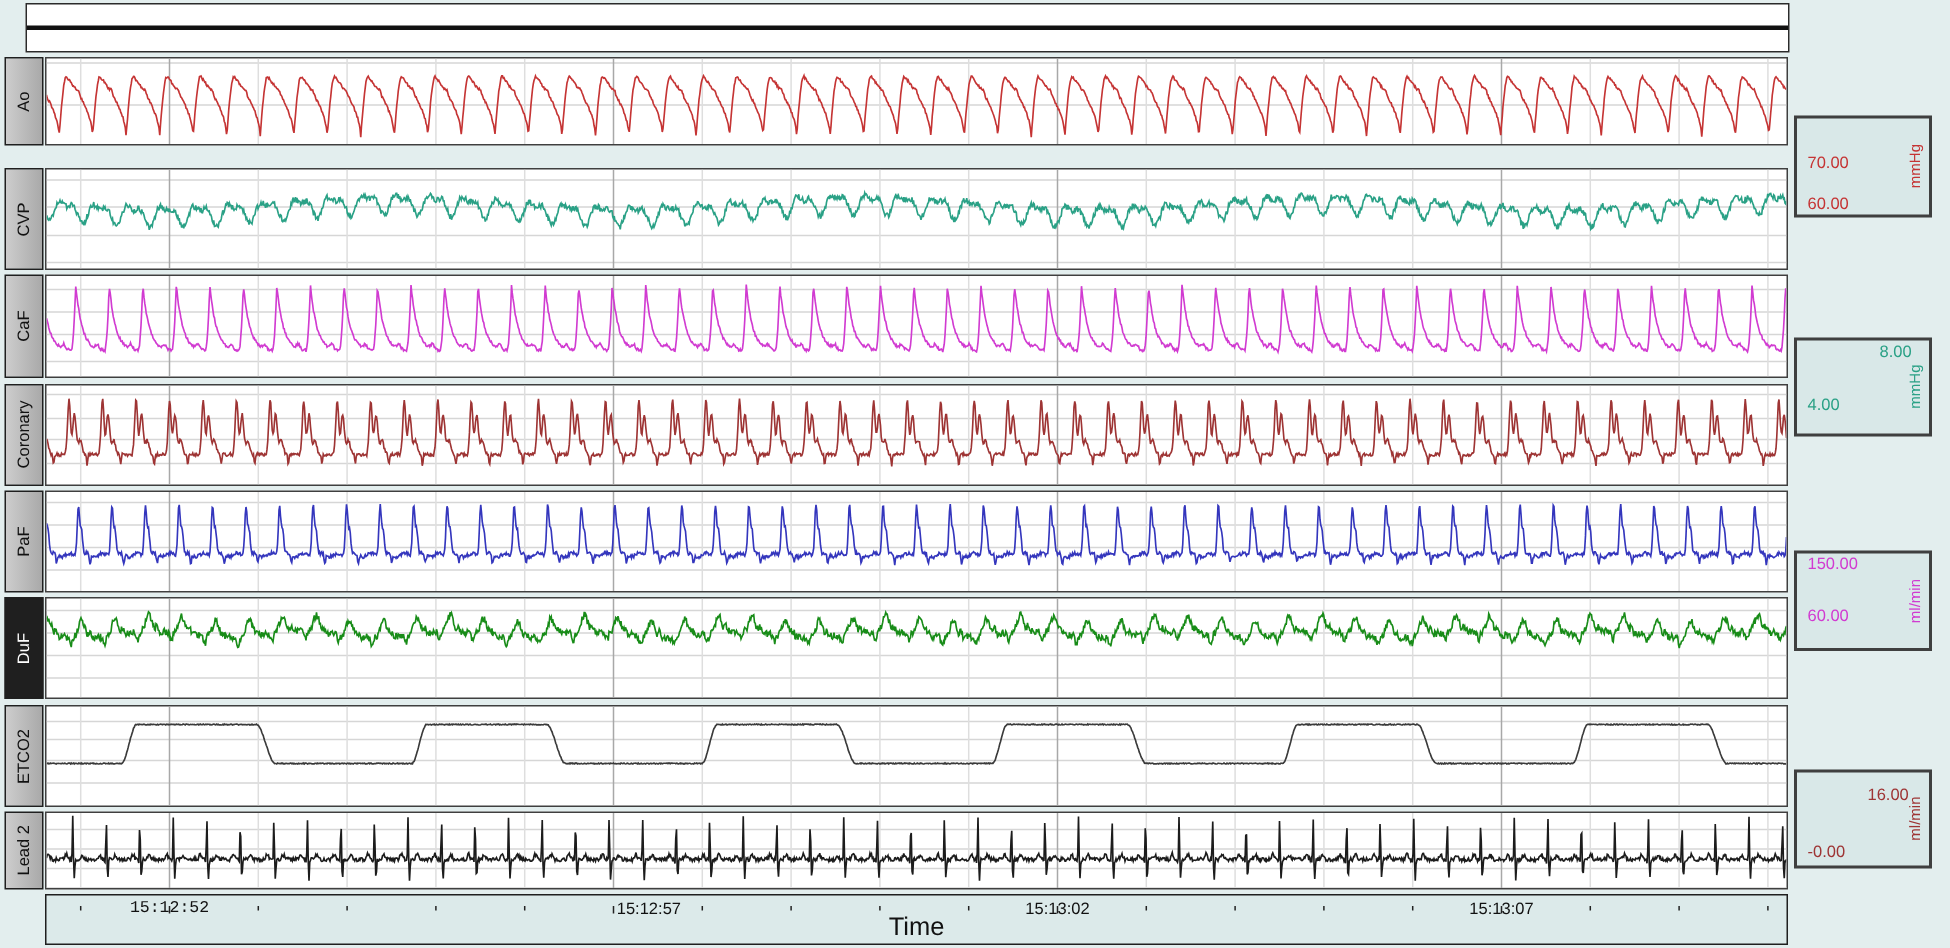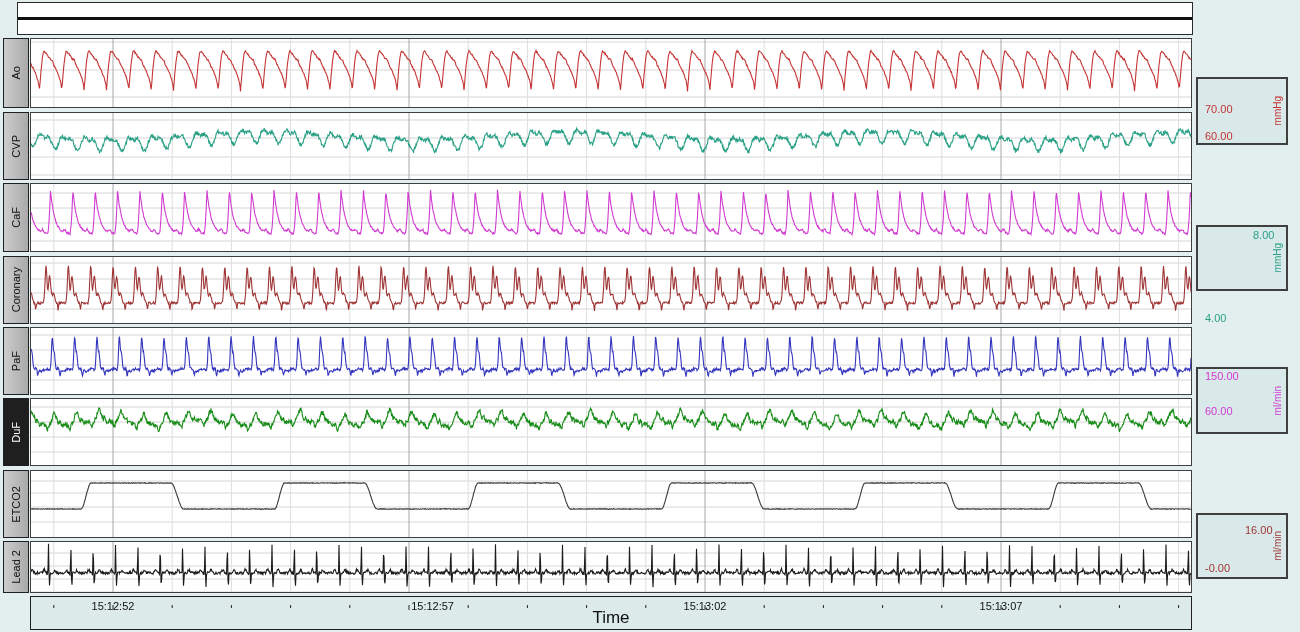--- a/index.html
+++ b/index.html
@@ -30,21 +30,21 @@
   #axis-title{position:absolute;left:0;right:0;bottom:1px;text-align:center;font-size:17px;color:#111;}
 </style>
 </head>
 <body>
 
 <div id="screen">
   <div id="comment-bar">
     <div class="cbline"></div>
   </div>
   <div id="rows">
-  <div class="row" style="top: 38px; height: 70px;">
+  <div class="row" style="top: 38px; height: 59px;">
     <div class="tab">
       <span class="tabtext">Ao</span>
     </div>
     <div class="plot">
           <svg width="1160" height="68" viewBox="0 0 1160 68">
             <line x1="0" y1="3" x2="1160" y2="3" stroke="#d6d6d6" stroke-width="1"></line>
             <line x1="0" y1="31" x2="1160" y2="31" stroke="#d6d6d6" stroke-width="1"></line>
             <line x1="0" y1="58" x2="1160" y2="58" stroke="#d6d6d6" stroke-width="1"></line>
             <line x1="22.8" y1="0" x2="22.8" y2="68" stroke="#dedede" stroke-width="1"></line>
             <line x1="82" y1="0" x2="82" y2="68" stroke="#a8a8a8" stroke-width="1"></line>
@@ -106,21 +106,21 @@
             <line x1="910.8000000000002" y1="0" x2="910.8000000000002" y2="66" stroke="#dedede" stroke-width="1"></line>
             <line x1="970.0000000000002" y1="0" x2="970.0000000000002" y2="66" stroke="#a8a8a8" stroke-width="1"></line>
             <line x1="1029.2000000000003" y1="0" x2="1029.2000000000003" y2="66" stroke="#dedede" stroke-width="1"></line>
             <line x1="1088.4000000000003" y1="0" x2="1088.4000000000003" y2="66" stroke="#dedede" stroke-width="1"></line>
             <line x1="1147.6000000000004" y1="0" x2="1147.6000000000004" y2="66" stroke="#dedede" stroke-width="1"></line>
             <path d="M0.0 32.6L0.5 31.6L1.0 33.3L1.5 33.8L2.0 32.8L2.5 33.5L3.0 32.6L3.5 30.8L4.0 30.2L4.5 30.9L5.0 28.3L5.5 26.9L6.0 25.9L6.5 25.4L7.0 22.0L7.5 23.0L8.0 22.4L8.5 22.0L9.0 20.5L9.5 22.1L10.0 22.3L10.5 21.0L11.0 22.3L11.5 22.1L12.0 22.5L12.5 22.8L13.0 22.8L13.5 26.3L14.0 25.1L14.5 24.4L15.0 24.3L15.5 25.8L16.0 23.1L16.5 22.1L17.0 22.5L17.5 24.4L18.0 23.8L18.5 23.8L19.0 26.5L19.5 27.9L20.0 29.9L20.5 28.8L21.0 29.2L21.5 31.6L22.0 31.7L22.5 34.2L23.0 34.2L23.5 34.2L24.0 36.5L24.5 34.8L25.0 37.2L25.5 33.6L26.0 35.5L26.5 33.7L27.0 29.8L27.5 31.8L28.0 30.4L28.5 27.1L29.0 25.0L29.5 24.0L30.0 25.2L30.5 25.1L31.0 23.8L31.5 21.7L32.0 25.5L32.5 24.6L33.0 24.5L33.5 25.9L34.0 24.3L34.5 26.7L35.0 25.1L35.5 25.5L36.0 25.7L36.5 26.1L37.0 25.9L37.5 27.6L38.0 24.7L38.5 25.8L39.0 24.8L39.5 26.9L40.0 27.3L40.5 27.6L41.0 26.6L41.5 26.7L42.0 27.1L42.5 30.5L43.0 32.2L43.5 33.5L44.0 32.6L44.5 36.3L45.0 35.3L45.5 35.6L46.0 37.2L46.5 37.6L47.0 37.2L47.5 36.3L48.0 35.5L48.5 35.8L49.0 34.9L49.5 31.7L50.0 30.8L50.5 28.4L51.0 28.4L51.5 28.4L52.0 26.9L52.5 24.5L53.0 22.7L53.5 23.5L54.0 24.5L54.5 25.4L55.0 25.0L55.5 23.8L56.0 24.7L56.5 25.9L57.0 27.8L57.5 27.7L58.0 28.8L58.5 26.4L59.0 28.7L59.5 28.4L60.0 27.6L60.5 27.2L61.0 24.5L61.5 24.5L62.0 27.4L62.5 28.3L63.0 29.2L63.5 26.6L64.0 28.8L64.5 28.8L65.0 30.5L65.5 32.7L66.0 34.0L66.5 34.8L67.0 36.6L67.5 35.8L68.0 36.8L68.5 40.2L69.0 38.8L69.5 37.2L70.0 36.8L70.5 37.8L71.0 34.6L71.5 33.8L72.0 31.7L72.5 32.5L73.0 29.6L73.5 28.4L74.0 25.1L74.5 25.8L75.0 27.3L75.5 24.1L76.0 23.0L76.5 26.0L77.0 24.0L77.5 27.2L78.0 25.0L78.5 27.3L79.0 28.2L79.5 27.1L80.0 25.7L80.5 27.8L81.0 25.9L81.5 28.4L82.0 26.1L82.5 27.9L83.0 28.3L83.5 28.4L84.0 28.3L84.5 28.5L85.0 27.0L85.5 28.1L86.0 27.6L86.5 30.3L87.0 31.8L87.5 30.1L88.0 34.1L88.5 32.4L89.0 36.7L89.5 35.2L90.0 38.2L90.5 38.1L91.0 37.2L91.5 39.2L92.0 36.7L92.5 37.3L93.0 36.0L93.5 34.7L94.0 32.4L94.5 31.4L95.0 29.3L95.5 30.4L96.0 26.4L96.5 25.5L97.0 23.7L97.5 23.1L98.0 25.2L98.5 26.6L99.0 26.6L99.5 23.9L100.0 26.8L100.5 25.7L101.0 26.2L101.5 25.2L102.0 25.7L102.5 28.5L103.0 25.7L103.5 28.7L104.0 28.8L104.5 27.0L105.0 24.9L105.5 26.2L106.0 25.9L106.5 24.4L107.0 27.0L107.5 27.3L108.0 28.0L108.5 27.7L109.0 30.1L109.5 30.1L110.0 31.4L110.5 34.5L111.0 35.7L111.5 33.9L112.0 38.0L112.5 37.9L113.0 37.5L113.5 36.7L114.0 37.8L114.5 38.4L115.0 35.2L115.5 34.4L116.0 34.5L116.5 33.0L117.0 29.9L117.5 27.2L118.0 29.3L118.5 28.2L119.0 25.7L119.5 23.2L120.0 23.6L120.5 21.8L121.0 22.1L121.5 25.0L122.0 22.5L122.5 24.0L123.0 23.9L123.5 26.6L124.0 23.7L124.5 26.3L125.0 27.2L125.5 26.3L126.0 26.3L126.5 26.7L127.0 23.5L127.5 24.7L128.0 24.6L128.5 24.2L129.0 25.6L129.5 24.9L130.0 25.6L130.5 25.9L131.0 28.3L131.5 26.9L132.0 29.9L132.5 29.7L133.0 33.0L133.5 32.2L134.0 34.3L134.5 34.2L135.0 36.7L135.5 34.1L136.0 35.5L136.5 35.5L137.0 36.2L137.5 33.1L138.0 31.0L138.5 30.8L139.0 30.0L139.5 26.7L140.0 24.9L140.5 23.9L141.0 26.3L141.5 24.9L142.0 24.0L142.5 23.6L143.0 21.8L143.5 23.7L144.0 23.6L144.5 20.9L145.0 23.7L145.5 23.6L146.0 25.6L146.5 22.3L147.0 25.2L147.5 23.1L148.0 24.1L148.5 24.3L149.0 24.0L149.5 23.5L150.0 22.8L150.5 22.3L151.0 21.6L151.5 22.3L152.0 21.8L152.5 25.4L153.0 25.4L153.5 25.3L154.0 27.2L154.5 29.1L155.0 30.7L155.5 31.6L156.0 30.3L156.5 30.7L157.0 34.4L157.5 34.8L158.0 33.9L158.5 34.3L159.0 33.2L159.5 34.2L160.0 32.4L160.5 31.0L161.0 28.9L161.5 27.4L162.0 26.7L162.5 26.4L163.0 22.4L163.5 23.4L164.0 20.2L164.5 18.7L165.0 21.4L165.5 20.7L166.0 18.4L166.5 22.1L167.0 18.9L167.5 22.5L168.0 20.7L168.5 21.1L169.0 21.4L169.5 23.7L170.0 22.6L170.5 21.1L171.0 22.5L171.5 20.2L172.0 23.2L172.5 21.1L173.0 22.8L173.5 19.3L174.0 21.5L174.5 23.3L175.0 23.6L175.5 22.1L176.0 22.9L176.5 23.3L177.0 25.5L177.5 27.1L178.0 30.6L178.5 28.3L179.0 29.3L179.5 32.9L180.0 32.3L180.5 31.7L181.0 34.2L181.5 31.3L182.0 30.4L182.5 28.9L183.0 29.5L183.5 26.1L184.0 25.9L184.5 24.5L185.0 21.9L185.5 19.8L186.0 19.7L186.5 17.9L187.0 17.0L187.5 20.1L188.0 19.3L188.5 19.2L189.0 20.2L189.5 20.4L190.0 19.7L190.5 20.1L191.0 21.1L191.5 19.2L192.0 19.1L192.5 20.2L193.0 22.7L193.5 22.4L194.0 21.7L194.5 20.7L195.0 18.5L195.5 20.9L196.0 19.4L196.5 20.9L197.0 21.4L197.5 20.5L198.0 22.9L198.5 23.9L199.0 25.5L199.5 25.2L200.0 24.9L200.5 29.0L201.0 30.4L201.5 28.7L202.0 31.3L202.5 30.2L203.0 32.6L203.5 32.0L204.0 30.2L204.5 29.1L205.0 27.9L205.5 26.1L206.0 24.2L206.5 24.3L207.0 21.9L207.5 20.4L208.0 19.7L208.5 20.8L209.0 19.0L209.5 18.3L210.0 17.4L210.5 18.6L211.0 18.0L211.5 16.8L212.0 19.4L212.5 17.0L213.0 18.5L213.5 20.4L214.0 18.6L214.5 18.1L215.0 17.9L215.5 20.9L216.0 19.1L216.5 18.0L217.0 17.9L217.5 18.5L218.0 19.2L218.5 17.6L219.0 18.7L219.5 18.8L220.0 19.2L220.5 23.1L221.0 22.5L221.5 23.4L222.0 24.3L222.5 26.5L223.0 29.4L223.5 27.5L224.0 27.7L224.5 28.5L225.0 29.9L225.5 30.7L226.0 29.2L226.5 30.5L227.0 29.6L227.5 28.0L228.0 24.3L228.5 23.6L229.0 24.4L229.5 21.3L230.0 18.2L230.5 20.2L231.0 16.8L231.5 18.4L232.0 18.2L232.5 17.0L233.0 15.8L233.5 15.8L234.0 19.0L234.5 16.5L235.0 19.6L235.5 17.7L236.0 21.0L236.5 19.8L237.0 21.2L237.5 20.5L238.0 19.9L238.5 18.8L239.0 19.3L239.5 20.7L240.0 18.5L240.5 20.0L241.0 17.7L241.5 19.0L242.0 21.6L242.5 19.7L243.0 22.4L243.5 23.9L244.0 23.7L244.5 24.6L245.0 28.3L245.5 26.0L246.0 28.3L246.5 30.2L247.0 31.8L247.5 31.0L248.0 29.2L248.5 28.8L249.0 29.6L249.5 27.2L250.0 27.4L250.5 26.9L251.0 24.0L251.5 21.3L252.0 23.0L252.5 19.5L253.0 19.2L253.5 18.3L254.0 19.1L254.5 18.4L255.0 17.6L255.5 17.0L256.0 15.9L256.5 16.5L257.0 19.0L257.5 18.1L258.0 18.5L258.5 21.1L259.0 21.4L259.5 21.9L260.0 21.4L260.5 18.7L261.0 18.7L261.5 19.3L262.0 21.2L262.5 20.5L263.0 19.3L263.5 17.9L264.0 18.3L264.5 20.9L265.0 20.9L265.5 24.3L266.0 24.3L266.5 26.2L267.0 27.3L267.5 26.1L268.0 30.0L268.5 30.5L269.0 32.8L269.5 29.8L270.0 33.5L270.5 31.8L271.0 31.0L271.5 29.7L272.0 29.9L272.5 27.7L273.0 25.6L273.5 25.0L274.0 22.2L274.5 23.3L275.0 21.3L275.5 18.1L276.0 19.0L276.5 20.4L277.0 18.1L277.5 18.9L278.0 19.6L278.5 20.6L279.0 19.1L279.5 18.2L280.0 20.9L280.5 22.2L281.0 22.9L281.5 20.8L282.0 20.4L282.5 23.2L283.0 20.0L283.5 20.1L284.0 22.4L284.5 21.1L285.0 22.2L285.5 22.7L286.0 21.2L286.5 22.6L287.0 23.0L287.5 21.9L288.0 25.9L288.5 25.3L289.0 25.9L289.5 27.0L290.0 28.8L290.5 31.8L291.0 32.2L291.5 31.9L292.0 31.9L292.5 34.7L293.0 33.2L293.5 33.3L294.0 30.1L294.5 30.3L295.0 27.2L295.5 25.8L296.0 24.5L296.5 24.7L297.0 21.8L297.5 22.3L298.0 22.8L298.5 21.2L299.0 18.5L299.5 18.9L300.0 20.3L300.5 20.7L301.0 19.8L301.5 22.9L302.0 21.7L302.5 22.4L303.0 23.9L303.5 23.7L304.0 25.0L304.5 24.2L305.0 24.0L305.5 24.4L306.0 23.2L306.5 22.0L307.0 23.4L307.5 23.3L308.0 23.4L308.5 22.5L309.0 24.6L309.5 22.9L310.0 25.2L310.5 27.2L311.0 27.0L311.5 28.5L312.0 30.1L312.5 30.9L313.0 33.4L313.5 33.9L314.0 33.4L314.5 34.8L315.0 35.1L315.5 33.3L316.0 34.4L316.5 33.1L317.0 30.3L317.5 29.5L318.0 30.5L318.5 26.5L319.0 27.4L319.5 25.7L320.0 21.7L320.5 23.2L321.0 23.3L321.5 20.2L322.0 21.7L322.5 20.2L323.0 23.8L323.5 23.8L324.0 23.7L324.5 23.2L325.0 23.1L325.5 26.0L326.0 24.9L326.5 25.2L327.0 25.6L327.5 25.6L328.0 25.2L328.5 23.1L329.0 24.7L329.5 25.9L330.0 22.8L330.5 22.5L331.0 25.1L331.5 26.4L332.0 26.4L332.5 27.6L333.0 29.4L333.5 31.5L334.0 29.6L334.5 34.2L335.0 32.4L335.5 34.1L336.0 36.0L336.5 37.4L337.0 35.1L337.5 35.2L338.0 37.0L338.5 36.0L339.0 33.2L339.5 34.6L340.0 31.3L340.5 29.9L341.0 28.5L341.5 25.5L342.0 24.7L342.5 23.0L343.0 22.3L343.5 25.0L344.0 23.2L344.5 23.9L345.0 23.7L345.5 26.1L346.0 23.2L346.5 24.5L347.0 26.2L347.5 25.2L348.0 25.0L348.5 24.4L349.0 26.4L349.5 24.8L350.0 27.7L350.5 26.9L351.0 24.5L351.5 26.8L352.0 27.2L352.5 25.1L353.0 24.8L353.5 28.1L354.0 25.3L354.5 28.1L355.0 29.6L355.5 31.4L356.0 33.2L356.5 33.6L357.0 33.9L357.5 36.7L358.0 37.8L358.5 36.5L359.0 37.1L359.5 36.6L360.0 36.6L360.5 38.3L361.0 37.0L361.5 33.4L362.0 31.8L362.5 30.2L363.0 28.9L363.5 28.6L364.0 28.6L364.5 24.8L365.0 24.1L365.5 25.4L366.0 23.5L366.5 26.5L367.0 24.3L367.5 26.8L368.0 23.4L368.5 24.1L369.0 28.0L369.5 26.1L370.0 26.4L370.5 27.7L371.0 27.2L371.5 26.3L372.0 27.4L372.5 26.4L373.0 24.9L373.5 24.8L374.0 25.2L374.5 27.2L375.0 28.1L375.5 28.5L376.0 27.6L376.5 27.5L377.0 27.5L377.5 31.5L378.0 32.7L378.5 31.0L379.0 34.3L379.5 34.2L380.0 35.1L380.5 35.9L381.0 36.3L381.5 37.4L382.0 37.6L382.5 39.9L383.0 36.2L383.5 34.4L384.0 35.4L384.5 34.5L385.0 30.3L385.5 31.8L386.0 29.5L386.5 28.3L387.0 27.8L387.5 25.4L388.0 23.8L388.5 23.8L389.0 24.3L389.5 26.9L390.0 24.4L390.5 26.9L391.0 25.6L391.5 26.5L392.0 26.6L392.5 28.1L393.0 27.5L393.5 26.5L394.0 26.0L394.5 28.9L395.0 27.9L395.5 26.0L396.0 26.7L396.5 25.4L397.0 24.7L397.5 27.4L398.0 28.5L398.5 27.1L399.0 29.8L399.5 31.1L400.0 30.8L400.5 31.6L401.0 33.7L401.5 32.6L402.0 35.1L402.5 37.1L403.0 38.1L403.5 39.4L404.0 38.5L404.5 36.8L405.0 38.5L405.5 37.2L406.0 35.3L406.5 34.3L407.0 31.6L407.5 31.8L408.0 28.0L408.5 29.3L409.0 26.0L409.5 25.0L410.0 23.8L410.5 25.4L411.0 22.8L411.5 23.9L412.0 23.8L412.5 26.6L413.0 27.0L413.5 25.3L414.0 24.4L414.5 24.6L415.0 26.5L415.5 27.2L416.0 26.3L416.5 25.6L417.0 27.7L417.5 24.4L418.0 27.7L418.5 27.0L419.0 26.5L419.5 24.7L420.0 26.7L420.5 26.0L421.0 26.7L421.5 26.2L422.0 30.6L422.5 29.8L423.0 32.8L423.5 32.5L424.0 32.8L424.5 33.5L425.0 34.2L425.5 37.4L426.0 37.4L426.5 36.2L427.0 36.8L427.5 36.7L428.0 35.3L428.5 36.2L429.0 32.8L429.5 31.4L430.0 30.1L430.5 29.5L431.0 28.3L431.5 24.5L432.0 24.8L432.5 24.3L433.0 23.3L433.5 23.5L434.0 21.5L434.5 21.6L435.0 22.8L435.5 23.8L436.0 24.6L436.5 23.6L437.0 23.5L437.5 26.2L438.0 25.8L438.5 25.4L439.0 24.8L439.5 26.3L440.0 26.7L440.5 25.0L441.0 26.4L441.5 23.6L442.0 24.0L442.5 25.3L443.0 23.6L443.5 25.9L444.0 26.7L444.5 28.4L445.0 29.7L445.5 28.9L446.0 30.5L446.5 31.5L447.0 32.3L447.5 34.6L448.0 37.1L448.5 36.3L449.0 34.5L449.5 34.8L450.0 33.4L450.5 34.1L451.0 34.1L451.5 31.8L452.0 30.9L452.5 26.0L453.0 28.0L453.5 24.0L454.0 22.3L454.5 21.7L455.0 21.6L455.5 20.3L456.0 19.8L456.5 22.4L457.0 23.6L457.5 23.6L458.0 22.7L458.5 22.2L459.0 25.1L459.5 22.2L460.0 23.4L460.5 24.6L461.0 24.6L461.5 24.7L462.0 22.7L462.5 23.1L463.0 22.6L463.5 22.2L464.0 21.1L464.5 24.4L465.0 24.0L465.5 25.6L466.0 22.8L466.5 26.6L467.0 27.2L467.5 28.4L468.0 31.0L468.5 29.7L469.0 32.5L469.5 33.5L470.0 31.8L470.5 31.9L471.0 34.4L471.5 33.1L472.0 33.2L472.5 33.3L473.0 31.4L473.5 30.4L474.0 30.6L474.5 25.2L475.0 25.0L475.5 24.6L476.0 22.8L476.5 23.1L477.0 22.4L477.5 19.7L478.0 19.3L478.5 19.8L479.0 18.8L479.5 21.4L480.0 21.3L480.5 21.6L481.0 23.4L481.5 23.1L482.0 20.8L482.5 20.7L483.0 20.5L483.5 23.0L484.0 21.3L484.5 22.0L485.0 21.9L485.5 21.2L486.0 19.7L486.5 22.5L487.0 20.7L487.5 21.7L488.0 23.0L488.5 24.3L489.0 22.2L489.5 26.0L490.0 24.4L490.5 28.4L491.0 27.9L491.5 31.2L492.0 30.5L492.5 30.3L493.0 33.7L493.5 30.5L494.0 33.9L494.5 32.4L495.0 31.2L495.5 27.4L496.0 29.5L496.5 25.1L497.0 26.6L497.5 23.5L498.0 22.2L498.5 19.9L499.0 18.5L499.5 17.1L500.0 17.3L500.5 18.0L501.0 18.9L501.5 16.5L502.0 19.9L502.5 20.5L503.0 20.3L503.5 20.0L504.0 18.7L504.5 21.0L505.0 22.5L505.5 22.2L506.0 21.1L506.5 21.8L507.0 20.7L507.5 18.4L508.0 17.8L508.5 20.2L509.0 20.1L509.5 21.2L510.0 20.3L510.5 22.1L511.0 22.5L511.5 24.3L512.0 24.9L512.5 24.6L513.0 26.2L513.5 27.2L514.0 29.1L514.5 31.6L515.0 30.2L515.5 29.4L516.0 32.8L516.5 31.3L517.0 28.4L517.5 29.7L518.0 27.3L518.5 27.0L519.0 25.0L519.5 25.4L520.0 21.9L520.5 19.9L521.0 18.6L521.5 18.2L522.0 19.7L522.5 17.0L523.0 18.6L523.5 18.6L524.0 17.4L524.5 18.4L525.0 19.5L525.5 17.0L526.0 19.4L526.5 18.6L527.0 19.9L527.5 17.9L528.0 19.1L528.5 18.2L529.0 20.5L529.5 18.7L530.0 19.2L530.5 16.8L531.0 17.0L531.5 20.1L532.0 17.5L532.5 19.8L533.0 20.1L533.5 23.3L534.0 23.7L534.5 22.4L535.0 26.1L535.5 27.4L536.0 25.8L536.5 29.1L537.0 31.3L537.5 31.0L538.0 28.8L538.5 31.5L539.0 31.0L539.5 27.9L540.0 28.3L540.5 27.4L541.0 25.5L541.5 26.0L542.0 22.7L542.5 20.3L543.0 18.8L543.5 19.9L544.0 17.9L544.5 17.5L545.0 18.8L545.5 15.5L546.0 16.8L546.5 16.3L547.0 17.0L547.5 18.9L548.0 19.0L548.5 18.4L549.0 20.8L549.5 20.8L550.0 19.6L550.5 21.6L551.0 20.2L551.5 20.4L552.0 20.4L552.5 20.0L553.0 19.3L553.5 18.0L554.0 20.4L554.5 18.6L555.0 20.3L555.5 19.2L556.0 21.1L556.5 22.3L557.0 23.3L557.5 25.8L558.0 27.5L558.5 29.1L559.0 31.0L559.5 30.0L560.0 29.3L560.5 29.1L561.0 29.7L561.5 31.9L562.0 30.8L562.5 26.3L563.0 27.6L563.5 25.5L564.0 24.0L564.5 20.8L565.0 20.0L565.5 18.3L566.0 17.2L566.5 18.7L567.0 17.3L567.5 18.8L568.0 17.3L568.5 19.1L569.0 19.6L569.5 19.4L570.0 18.8L570.5 19.6L571.0 20.6L571.5 18.5L572.0 21.7L572.5 18.6L573.0 20.8L573.5 19.6L574.0 21.0L574.5 20.1L575.0 19.6L575.5 20.6L576.0 21.3L576.5 21.1L577.0 18.6L577.5 23.0L578.0 20.6L578.5 24.4L579.0 24.0L579.5 23.9L580.0 26.2L580.5 28.4L581.0 30.1L581.5 30.4L582.0 30.6L582.5 31.4L583.0 33.6L583.5 31.6L584.0 29.3L584.5 31.7L585.0 29.3L585.5 28.0L586.0 26.3L586.5 25.4L587.0 24.7L587.5 22.6L588.0 22.1L588.5 18.6L589.0 21.1L589.5 19.5L590.0 19.3L590.5 20.3L591.0 19.5L591.5 19.2L592.0 21.4L592.5 19.8L593.0 22.8L593.5 20.3L594.0 23.4L594.5 21.7L595.0 21.7L595.5 20.0L596.0 19.4L596.5 19.8L597.0 22.6L597.5 22.0L598.0 20.6L598.5 21.0L599.0 19.6L599.5 22.0L600.0 22.7L600.5 23.6L601.0 23.0L601.5 26.9L602.0 26.1L602.5 29.8L603.0 32.2L603.5 32.8L604.0 31.4L604.5 33.2L605.0 35.1L605.5 31.5L606.0 34.0L606.5 33.3L607.0 32.3L607.5 31.5L608.0 28.1L608.5 28.8L609.0 24.6L609.5 24.1L610.0 25.1L610.5 21.3L611.0 20.8L611.5 19.2L612.0 22.4L612.5 21.0L613.0 21.2L613.5 19.1L614.0 22.4L614.5 22.0L615.0 21.2L615.5 24.4L616.0 22.2L616.5 22.4L617.0 23.7L617.5 22.1L618.0 21.9L618.5 23.2L619.0 24.4L619.5 23.8L620.0 21.7L620.5 24.2L621.0 21.5L621.5 24.7L622.0 22.7L622.5 26.6L623.0 26.3L623.5 26.3L624.0 27.0L624.5 27.9L625.0 29.3L625.5 31.8L626.0 31.5L626.5 32.8L627.0 32.9L627.5 33.2L628.0 33.9L628.5 36.3L629.0 35.6L629.5 32.1L630.0 30.4L630.5 30.8L631.0 29.5L631.5 28.5L632.0 25.7L632.5 25.3L633.0 22.3L633.5 22.1L634.0 22.7L634.5 22.0L635.0 21.4L635.5 22.1L636.0 23.1L636.5 24.5L637.0 25.2L637.5 25.9L638.0 24.5L638.5 23.6L639.0 24.9L639.5 23.2L640.0 25.6L640.5 23.5L641.0 23.9L641.5 26.0L642.0 23.8L642.5 24.0L643.0 23.7L643.5 23.7L644.0 23.6L644.5 26.3L645.0 28.3L645.5 28.5L646.0 27.9L646.5 28.6L647.0 33.8L647.5 34.7L648.0 34.4L648.5 34.5L649.0 35.9L649.5 37.1L650.0 34.8L650.5 35.7L651.0 37.2L651.5 34.0L652.0 35.2L652.5 34.3L653.0 33.1L653.5 28.5L654.0 30.1L654.5 27.3L655.0 24.6L655.5 26.5L656.0 23.4L656.5 22.0L657.0 24.8L657.5 24.8L658.0 22.4L658.5 23.0L659.0 26.7L659.5 26.6L660.0 25.8L660.5 24.7L661.0 25.7L661.5 26.5L662.0 25.7L662.5 27.6L663.0 26.1L663.5 27.6L664.0 25.0L664.5 25.2L665.0 27.2L665.5 25.2L666.0 25.0L666.5 25.3L667.0 28.7L667.5 27.6L668.0 29.5L668.5 29.4L669.0 31.6L669.5 34.8L670.0 34.2L670.5 37.2L671.0 38.5L671.5 38.0L672.0 39.4L672.5 36.0L673.0 38.2L673.5 36.8L674.0 34.5L674.5 34.2L675.0 35.2L675.5 32.2L676.0 31.4L676.5 31.0L677.0 26.2L677.5 26.0L678.0 25.1L678.5 25.3L679.0 23.1L679.5 23.6L680.0 26.8L680.5 23.6L681.0 26.7L681.5 24.8L682.0 25.9L682.5 26.2L683.0 26.0L683.5 28.3L684.0 29.2L684.5 28.2L685.0 28.7L685.5 25.7L686.0 27.3L686.5 25.1L687.0 24.9L687.5 28.3L688.0 26.3L688.5 26.5L689.0 26.4L689.5 30.3L690.0 28.5L690.5 29.4L691.0 30.1L691.5 33.9L692.0 32.8L692.5 36.6L693.0 35.7L693.5 38.0L694.0 36.9L694.5 37.4L695.0 39.3L695.5 37.3L696.0 35.7L696.5 36.4L697.0 35.3L697.5 32.8L698.0 30.0L698.5 31.3L699.0 30.6L699.5 25.7L700.0 26.1L700.5 27.8L701.0 24.7L701.5 23.7L702.0 26.9L702.5 23.2L703.0 24.4L703.5 26.3L704.0 25.9L704.5 27.0L705.0 28.5L705.5 26.0L706.0 26.7L706.5 29.1L707.0 26.8L707.5 27.4L708.0 28.0L708.5 25.0L709.0 26.4L709.5 26.6L710.0 28.4L710.5 28.2L711.0 28.2L711.5 25.9L712.0 28.6L712.5 27.7L713.0 32.6L713.5 30.2L714.0 33.2L714.5 35.5L715.0 36.4L715.5 35.1L716.0 36.1L716.5 38.0L717.0 40.1L717.5 37.9L718.0 39.2L718.5 36.5L719.0 35.3L719.5 33.4L720.0 33.1L720.5 31.5L721.0 27.7L721.5 26.8L722.0 28.0L722.5 25.1L723.0 25.6L723.5 26.4L724.0 22.8L724.5 25.2L725.0 23.9L725.5 25.5L726.0 23.8L726.5 24.4L727.0 25.8L727.5 25.5L728.0 28.2L728.5 28.8L729.0 27.0L729.5 27.3L730.0 24.7L730.5 25.4L731.0 26.8L731.5 26.0L732.0 26.5L732.5 24.6L733.0 25.3L733.5 26.2L734.0 27.7L734.5 28.6L735.0 30.5L735.5 30.0L736.0 31.3L736.5 33.7L737.0 32.4L737.5 37.1L738.0 36.9L738.5 37.2L739.0 36.4L739.5 37.7L740.0 35.4L740.5 34.3L741.0 33.8L741.5 32.1L742.0 31.5L742.5 32.8L743.0 30.3L743.5 25.9L744.0 25.2L744.5 27.3L745.0 23.7L745.5 21.9L746.0 22.1L746.5 22.2L747.0 23.6L747.5 25.2L748.0 24.8L748.5 25.8L749.0 22.8L749.5 23.3L750.0 25.0L750.5 23.6L751.0 26.9L751.5 24.5L752.0 24.3L752.5 24.7L753.0 25.1L753.5 25.7L754.0 24.4L754.5 24.9L755.0 25.8L755.5 26.4L756.0 23.3L756.5 27.7L757.0 26.5L757.5 29.4L758.0 29.1L758.5 31.9L759.0 29.8L759.5 32.5L760.0 33.7L760.5 35.9L761.0 34.1L761.5 35.4L762.0 33.5L762.5 33.3L763.0 34.8L763.5 31.8L764.0 30.9L764.5 31.9L765.0 28.2L765.5 28.5L766.0 23.9L766.5 25.8L767.0 23.7L767.5 22.8L768.0 21.2L768.5 21.1L769.0 22.9L769.5 21.0L770.0 20.3L770.5 21.6L771.0 24.5L771.5 23.6L772.0 24.7L772.5 24.6L773.0 24.3L773.5 24.6L774.0 23.1L774.5 22.4L775.0 21.2L775.5 24.1L776.0 22.7L776.5 22.6L777.0 23.5L777.5 23.0L778.0 24.2L778.5 23.5L779.0 24.1L779.5 24.4L780.0 25.7L780.5 26.2L781.0 28.7L781.5 31.5L782.0 30.4L782.5 30.6L783.0 31.8L783.5 32.1L784.0 32.1L784.5 33.2L785.0 34.6L785.5 33.3L786.0 30.1L786.5 27.9L787.0 29.9L787.5 27.7L788.0 23.0L788.5 24.1L789.0 22.1L789.5 21.3L790.0 22.1L790.5 21.7L791.0 19.1L791.5 18.8L792.0 21.5L792.5 18.8L793.0 19.4L793.5 21.4L794.0 22.8L794.5 19.7L795.0 21.6L795.5 21.8L796.0 23.5L796.5 20.2L797.0 22.9L797.5 21.5L798.0 22.3L798.5 19.4L799.0 21.4L799.5 20.3L800.0 19.2L800.5 22.9L801.0 22.6L801.5 23.3L802.0 25.3L802.5 26.1L803.0 24.5L803.5 27.5L804.0 28.7L804.5 30.9L805.0 32.4L805.5 30.1L806.0 33.0L806.5 31.1L807.0 33.2L807.5 32.4L808.0 30.3L808.5 29.3L809.0 25.8L809.5 26.3L810.0 25.2L810.5 24.9L811.0 19.7L811.5 19.3L812.0 20.4L812.5 18.6L813.0 17.6L813.5 19.5L814.0 16.4L814.5 18.2L815.0 16.8L815.5 20.0L816.0 19.1L816.5 21.9L817.0 20.3L817.5 21.3L818.0 21.6L818.5 21.4L819.0 21.8L819.5 19.3L820.0 20.4L820.5 18.1L821.0 18.3L821.5 19.8L822.0 18.2L822.5 21.7L823.0 21.6L823.5 20.0L824.0 21.2L824.5 24.4L825.0 25.1L825.5 24.7L826.0 26.9L826.5 26.7L827.0 29.7L827.5 31.7L828.0 28.8L828.5 31.9L829.0 32.6L829.5 30.7L830.0 29.5L830.5 29.2L831.0 28.6L831.5 25.3L832.0 25.3L832.5 22.1L833.0 19.6L833.5 20.4L834.0 20.4L834.5 18.1L835.0 17.0L835.5 18.4L836.0 16.6L836.5 15.7L837.0 16.0L837.5 17.5L838.0 17.9L838.5 19.7L839.0 20.6L839.5 19.1L840.0 19.8L840.5 18.1L841.0 19.9L841.5 18.4L842.0 20.0L842.5 17.8L843.0 18.6L843.5 20.7L844.0 18.4L844.5 17.6L845.0 18.8L845.5 20.1L846.0 19.2L846.5 22.2L847.0 22.7L847.5 24.1L848.0 27.3L848.5 27.6L849.0 29.4L849.5 29.1L850.0 28.8L850.5 30.4L851.0 31.0L851.5 31.0L852.0 28.7L852.5 28.3L853.0 29.1L853.5 27.5L854.0 25.0L854.5 25.4L855.0 22.3L855.5 21.2L856.0 20.4L856.5 16.8L857.0 19.8L857.5 18.8L858.0 18.8L858.5 18.3L859.0 19.1L859.5 18.8L860.0 17.4L860.5 17.5L861.0 17.8L861.5 18.3L862.0 20.1L862.5 20.9L863.0 18.1L863.5 17.9L864.0 18.4L864.5 18.4L865.0 18.7L865.5 20.2L866.0 18.9L866.5 17.3L867.0 18.0L867.5 20.4L868.0 19.2L868.5 22.7L869.0 21.7L869.5 24.8L870.0 24.0L870.5 24.3L871.0 26.8L871.5 27.7L872.0 29.0L872.5 28.4L873.0 31.2L873.5 31.8L874.0 30.7L874.5 31.3L875.0 27.6L875.5 29.4L876.0 25.2L876.5 27.2L877.0 25.2L877.5 22.8L878.0 20.4L878.5 20.2L879.0 18.3L879.5 16.7L880.0 16.5L880.5 17.8L881.0 17.5L881.5 17.6L882.0 17.3L882.5 17.7L883.0 18.2L883.5 19.4L884.0 21.8L884.5 19.8L885.0 18.5L885.5 18.9L886.0 20.0L886.5 21.3L887.0 21.3L887.5 21.7L888.0 21.3L888.5 18.0L889.0 20.2L889.5 19.5L890.0 19.5L890.5 19.4L891.0 24.0L891.5 22.8L892.0 23.4L892.5 26.8L893.0 28.8L893.5 30.0L894.0 30.0L894.5 29.9L895.0 30.8L895.5 33.2L896.0 30.5L896.5 32.5L897.0 32.8L897.5 30.3L898.0 27.0L898.5 26.5L899.0 27.5L899.5 23.2L900.0 24.4L900.5 20.4L901.0 19.1L901.5 18.6L902.0 19.2L902.5 17.4L903.0 19.5L903.5 19.8L904.0 21.2L904.5 21.4L905.0 19.2L905.5 21.1L906.0 19.3L906.5 22.8L907.0 21.2L907.5 22.1L908.0 22.8L908.5 23.4L909.0 20.3L909.5 21.4L910.0 23.1L910.5 19.2L911.0 20.1L911.5 21.6L912.0 19.9L912.5 20.5L913.0 21.5L913.5 25.4L914.0 24.6L914.5 27.6L915.0 26.5L915.5 30.4L916.0 31.1L916.5 30.3L917.0 33.5L917.5 31.6L918.0 34.8L918.5 32.6L919.0 34.4L919.5 31.8L920.0 30.0L920.5 29.2L921.0 29.6L921.5 27.8L922.0 26.8L922.5 22.6L923.0 22.2L923.5 22.5L924.0 22.3L924.5 21.0L925.0 19.8L925.5 20.6L926.0 19.2L926.5 22.5L927.0 22.7L927.5 22.7L928.0 22.1L928.5 24.1L929.0 22.6L929.5 25.5L930.0 23.8L930.5 25.3L931.0 21.9L931.5 24.1L932.0 22.7L932.5 24.2L933.0 23.2L933.5 22.2L934.0 21.6L934.5 23.8L935.0 23.5L935.5 25.4L936.0 26.3L936.5 26.4L937.0 28.6L937.5 31.8L938.0 33.1L938.5 31.5L939.0 33.8L939.5 34.3L940.0 35.1L940.5 36.4L941.0 34.0L941.5 35.1L942.0 34.4L942.5 33.8L943.0 31.8L943.5 29.8L944.0 27.0L944.5 29.1L945.0 24.5L945.5 26.0L946.0 23.7L946.5 24.4L947.0 22.5L947.5 20.9L948.0 24.0L948.5 21.6L949.0 23.9L949.5 24.8L950.0 22.2L950.5 26.3L951.0 26.1L951.5 23.4L952.0 23.9L952.5 23.7L953.0 25.3L953.5 24.1L954.0 25.5L954.5 26.4L955.0 24.7L955.5 26.0L956.0 24.7L956.5 23.0L957.0 24.7L957.5 26.8L958.0 25.8L958.5 28.6L959.0 28.5L959.5 32.2L960.0 32.4L960.5 35.4L961.0 36.8L961.5 35.7L962.0 36.1L962.5 35.2L963.0 37.3L963.5 36.5L964.0 34.1L964.5 34.4L965.0 32.7L965.5 31.3L966.0 29.2L966.5 30.4L967.0 29.5L967.5 26.7L968.0 25.4L968.5 25.6L969.0 22.9L969.5 25.7L970.0 25.1L970.5 23.7L971.0 22.3L971.5 26.2L972.0 24.4L972.5 27.1L973.0 27.6L973.5 27.8L974.0 28.1L974.5 27.5L975.0 27.1L975.5 26.4L976.0 25.2L976.5 26.9L977.0 25.0L977.5 24.7L978.0 25.0L978.5 27.8L979.0 27.4L979.5 28.0L980.0 27.5L980.5 27.1L981.0 27.9L981.5 30.6L982.0 31.8L982.5 32.4L983.0 37.2L983.5 34.8L984.0 35.4L984.5 39.6L985.0 36.5L985.5 37.7L986.0 36.2L986.5 35.9L987.0 37.1L987.5 35.0L988.0 33.3L988.5 29.8L989.0 29.2L989.5 28.1L990.0 26.5L990.5 27.8L991.0 27.0L991.5 25.5L992.0 25.4L992.5 25.7L993.0 25.5L993.5 24.0L994.0 26.4L994.5 25.8L995.0 28.2L995.5 26.5L996.0 29.2L996.5 28.0L997.0 29.2L997.5 29.1L998.0 28.3L998.5 28.7L999.0 26.3L999.5 27.4L1000.0 26.2L1000.5 24.9L1001.0 26.4L1001.5 27.9L1002.0 28.3L1002.5 27.8L1003.0 28.7L1003.5 32.5L1004.0 31.2L1004.5 33.1L1005.0 35.7L1005.5 37.1L1006.0 36.6L1006.5 37.5L1007.0 39.9L1007.5 37.3L1008.0 38.5L1008.5 36.0L1009.0 35.8L1009.5 36.5L1010.0 32.6L1010.5 33.2L1011.0 32.0L1011.5 31.9L1012.0 27.9L1012.5 29.2L1013.0 26.4L1013.5 24.3L1014.0 26.9L1014.5 24.7L1015.0 23.3L1015.5 25.9L1016.0 27.3L1016.5 27.0L1017.0 27.0L1017.5 28.7L1018.0 28.3L1018.5 27.0L1019.0 29.2L1019.5 26.9L1020.0 26.5L1020.5 28.9L1021.0 27.7L1021.5 25.0L1022.0 27.8L1022.5 24.7L1023.0 26.7L1023.5 28.5L1024.0 28.8L1024.5 27.2L1025.0 30.7L1025.5 28.9L1026.0 29.3L1026.5 33.8L1027.0 34.2L1027.5 35.8L1028.0 36.8L1028.5 36.9L1029.0 36.1L1029.5 39.9L1030.0 39.3L1030.5 36.2L1031.0 38.7L1031.5 38.0L1032.0 34.4L1032.5 34.0L1033.0 33.1L1033.5 31.2L1034.0 28.5L1034.5 29.1L1035.0 26.1L1035.5 26.6L1036.0 26.7L1036.5 24.1L1037.0 24.6L1037.5 22.4L1038.0 25.9L1038.5 26.4L1039.0 25.9L1039.5 26.7L1040.0 27.4L1040.5 28.4L1041.0 26.1L1041.5 25.5L1042.0 26.0L1042.5 25.0L1043.0 28.0L1043.5 25.1L1044.0 24.4L1044.5 24.5L1045.0 24.7L1045.5 25.1L1046.0 24.4L1046.5 25.0L1047.0 25.6L1047.5 26.5L1048.0 27.7L1048.5 31.8L1049.0 33.0L1049.5 31.8L1050.0 35.3L1050.5 34.8L1051.0 34.9L1051.5 35.3L1052.0 38.1L1052.5 38.3L1053.0 36.1L1053.5 34.5L1054.0 34.6L1054.5 32.6L1055.0 30.8L1055.5 28.6L1056.0 27.9L1056.5 25.9L1057.0 25.1L1057.5 26.8L1058.0 24.1L1058.5 22.0L1059.0 24.4L1059.5 21.3L1060.0 23.6L1060.5 23.1L1061.0 22.6L1061.5 24.0L1062.0 24.0L1062.5 26.3L1063.0 26.0L1063.5 27.2L1064.0 24.6L1064.5 25.9L1065.0 23.2L1065.5 23.3L1066.0 24.9L1066.5 22.6L1067.0 25.5L1067.5 25.2L1068.0 23.2L1068.5 23.8L1069.0 24.3L1069.5 25.3L1070.0 27.7L1070.5 27.8L1071.0 27.3L1071.5 29.5L1072.0 32.2L1072.5 31.0L1073.0 34.6L1073.5 33.1L1074.0 36.4L1074.5 34.3L1075.0 33.4L1075.5 33.9L1076.0 33.9L1076.5 34.4L1077.0 33.2L1077.5 29.9L1078.0 26.7L1078.5 27.9L1079.0 26.8L1079.5 22.2L1080.0 21.4L1080.5 21.1L1081.0 20.9L1081.5 20.1L1082.0 20.9L1082.5 20.3L1083.0 21.5L1083.5 22.6L1084.0 22.6L1084.5 23.9L1085.0 24.1L1085.5 21.9L1086.0 23.1L1086.5 22.4L1087.0 22.7L1087.5 22.8L1088.0 23.6L1088.5 21.4L1089.0 20.5L1089.5 20.3L1090.0 22.6L1090.5 20.9L1091.0 22.3L1091.5 22.6L1092.0 23.6L1092.5 24.6L1093.0 26.6L1093.5 29.0L1094.0 27.9L1094.5 30.9L1095.0 29.6L1095.5 31.9L1096.0 31.3L1096.5 31.5L1097.0 32.0L1097.5 32.3L1098.0 32.2L1098.5 29.6L1099.0 29.9L1099.5 28.2L1100.0 28.6L1100.5 25.1L1101.0 26.4L1101.5 23.8L1102.0 20.0L1102.5 20.0L1103.0 20.1L1103.5 18.1L1104.0 20.9L1104.5 19.2L1105.0 20.0L1105.5 20.7L1106.0 20.9L1106.5 20.0L1107.0 22.4L1107.5 20.6L1108.0 20.7L1108.5 20.9L1109.0 23.5L1109.5 21.4L1110.0 23.0L1110.5 22.6L1111.0 20.0L1111.5 21.0L1112.0 20.0L1112.5 20.4L1113.0 20.5L1113.5 20.2L1114.0 20.6L1114.5 23.9L1115.0 25.2L1115.5 27.2L1116.0 27.5L1116.5 29.3L1117.0 29.1L1117.5 31.4L1118.0 30.5L1118.5 33.2L1119.0 33.3L1119.5 30.1L1120.0 32.4L1120.5 31.3L1121.0 28.7L1121.5 27.5L1122.0 25.5L1122.5 26.4L1123.0 22.1L1123.5 21.2L1124.0 21.4L1124.5 20.0L1125.0 19.0L1125.5 18.4L1126.0 17.5L1126.5 17.6L1127.0 17.8L1127.5 17.7L1128.0 19.6L1128.5 20.7L1129.0 20.3L1129.5 19.7L1130.0 18.7L1130.5 21.9L1131.0 22.1L1131.5 21.7L1132.0 22.1L1132.5 18.3L1133.0 21.6L1133.5 21.1L1134.0 17.3L1134.5 18.7L1135.0 20.0L1135.5 19.4L1136.0 21.3L1136.5 19.7L1137.0 21.2L1137.5 22.6L1138.0 23.9L1138.5 26.0L1139.0 25.9L1139.5 26.5L1140.0 29.3L1140.5 29.1L1141.0 29.3L1141.5 31.1L1142.0 28.8L1142.5 29.9L1143.0 29.9L1143.5 29.7L1144.0 25.2L1144.5 25.8L1145.0 22.8L1145.5 21.9L1146.0 19.4L1146.5 21.3L1147.0 19.9L1147.5 16.2L1148.0 17.7L1148.5 16.9L1149.0 16.0L1149.5 15.9L1150.0 17.8L1150.5 18.1L1151.0 19.5L1151.5 16.9L1152.0 17.5L1152.5 20.2L1153.0 20.7L1153.5 21.3L1154.0 21.3L1154.5 17.6L1155.0 19.1L1155.5 19.3L1156.0 17.5L1156.5 19.1L1157.0 18.3L1157.5 17.0L1158.0 19.6L1158.5 19.1L1159.0 22.4L1159.5 23.0L1160.0 21.1" fill="none" stroke="#2aa186" stroke-width="1.1"></path>
           </svg>
         </div>
     <div class="scale" style="top: 113px; height: 66px;">
       <span class="sv top" style="top: 2px; color: rgb(42, 161, 134); padding-left: 48px;">8.00</span>
-      <span class="sv bot" style="top: 37px; color: rgb(42, 161, 134); margin-top: 48px;">4.00</span>
+      <span class="sv bot" style="top: 37px; color: rgb(42, 161, 134);">4.00</span>
       <div class="unitwrap">
         <span class="unit" style="color: rgb(42, 161, 134);">mmHg</span>
       </div>
     </div>
   </div>
 
   <div class="row" style="top: 183px; height: 69px;">
     <div class="tab">
       <span class="tabtext">CaF</span>
     </div>
@@ -364,14 +364,14 @@
         <line x1="614.8" y1="0" x2="614.8" y2="3" stroke="#222" stroke-width="1"></line>
         <line x1="674" y1="0" x2="674" y2="5" stroke="#222" stroke-width="1"></line>
         <line x1="733.2" y1="0" x2="733.2" y2="3" stroke="#222" stroke-width="1"></line>
         <line x1="792.4000000000001" y1="0" x2="792.4000000000001" y2="3" stroke="#222" stroke-width="1"></line>
         <line x1="851.6000000000001" y1="0" x2="851.6000000000001" y2="3" stroke="#222" stroke-width="1"></line>
         <line x1="910.8000000000002" y1="0" x2="910.8000000000002" y2="3" stroke="#222" stroke-width="1"></line>
         <line x1="970.0000000000002" y1="0" x2="970.0000000000002" y2="5" stroke="#222" stroke-width="1"></line>
         <line x1="1029.2000000000003" y1="0" x2="1029.2000000000003" y2="3" stroke="#222" stroke-width="1"></line>
         <line x1="1088.4000000000003" y1="0" x2="1088.4000000000003" y2="3" stroke="#222" stroke-width="1"></line>
         <line x1="1147.6000000000004" y1="0" x2="1147.6000000000004" y2="3" stroke="#222" stroke-width="1"></line>
-      </svg><span class="ttick" style="left: 82px;">15:12:52</span><span class="ttick" style="left: 378px; text-align: right;">15:12:57</span><span class="ttick" style="left: 674px;">15:13:02</span><span class="ttick" style="left: 970px;">15:13:07</span></div>
+      </svg><span class="ttick" style="left: 82px; font-family: Liberation Mono, monospace;">15:12:52</span><span class="ttick" style="left: 378px; text-align: right;">15:12:57</span><span class="ttick" style="left: 674px;">15:13:02</span><span class="ttick" style="left: 970px;">15:13:07</span></div>
 </div>
 
 </body></html>

